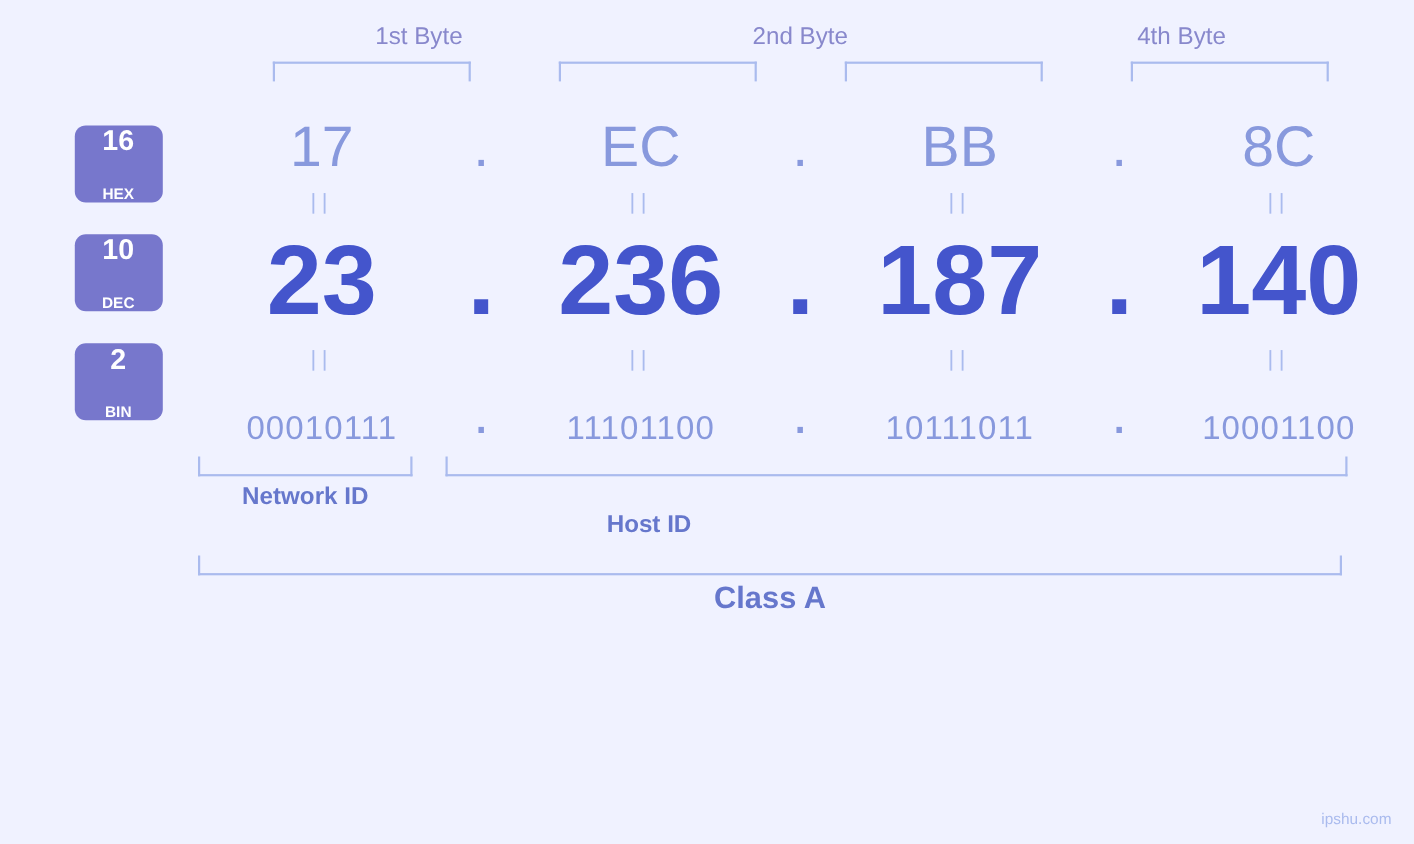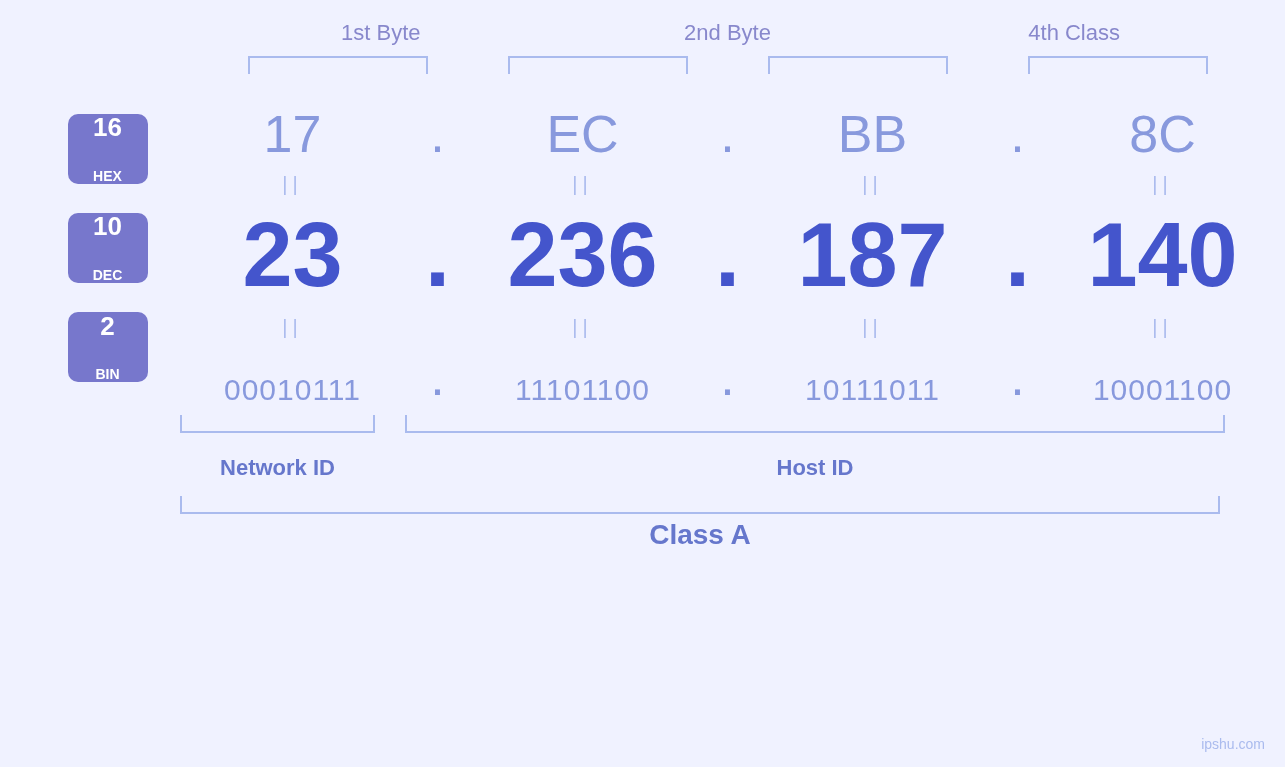--- a/index.html
+++ b/index.html
@@ -184,21 +184,21 @@
     }
   </style>
 </head>
 <body>
 
 <div class="main-container">
 
   <div class="byte-headers">
     <div class="byte-header">1st Byte</div>
     <div class="byte-header">2nd Byte</div>
-    <div class="byte-header">4th Class</div>
+    <div class="byte-header">4th Byte</div>
   </div>
 
   <div class="bracket-row">
     <div class="bracket"></div>
     <div class="bracket"></div>
     <div class="bracket"></div>
     <div class="bracket"></div>
   </div>
 
   <div class="rows-area">
@@ -298,21 +298,21 @@
   </div>
 
   <div style="width:1285px; position:relative; margin-top:8px; display:flex; flex-direction:column;">
 
     <div style="display:flex; flex-direction:row; margin-left:160px; width:1080px; align-items:flex-end;">
       <div style="width:195px; height:18px; border-bottom:2px solid #aabbee; border-left:2px solid #aabbee; border-right:2px solid #aabbee;"></div>
       <div style="width:30px;"></div>
       <div style="width:820px; height:18px; border-bottom:2px solid #aabbee; border-left:2px solid #aabbee; border-right:2px solid #aabbee;"></div>
     </div>
 
-    <div style="display:flex; margin-left:160px; width:1080px; margin-top:22px;">
+    <div style="display:flex; flex-direction:column; margin-left:160px; width:1080px; margin-top:5px;">
       <div style="width:195px; text-align:center; color:#6677cc; font-size:22px; font-weight:bold;">Network ID</div>
       <div style="width:30px;"></div>
       <div style="width:820px; text-align:center; color:#6677cc; font-size:22px; font-weight:bold;">Host ID</div>
     </div>
 
     <div style="width:1040px; height:18px; border-bottom:2px solid #aabbee; border-left:2px solid #aabbee; border-right:2px solid #aabbee; margin-left:160px; margin-top:15px;"></div>
 
     <div style="width:1040px; text-align:center; color:#6677cc; font-size:28px; font-weight:bold; margin-left:160px; margin-top:5px;">Class A</div>
   </div>
 

